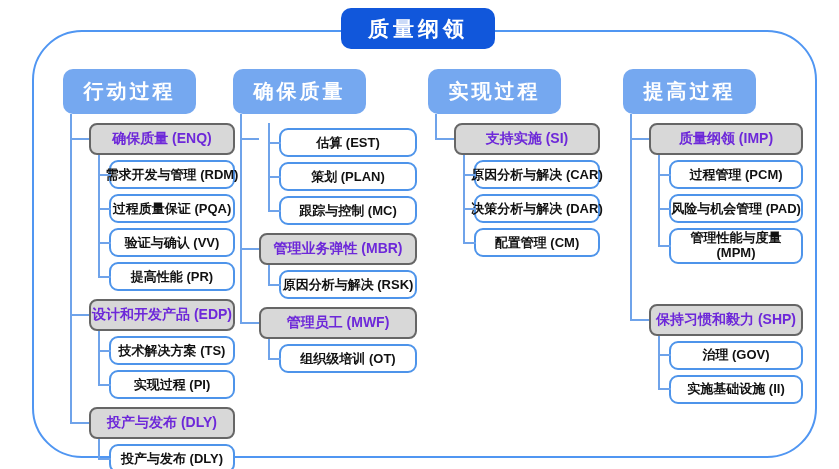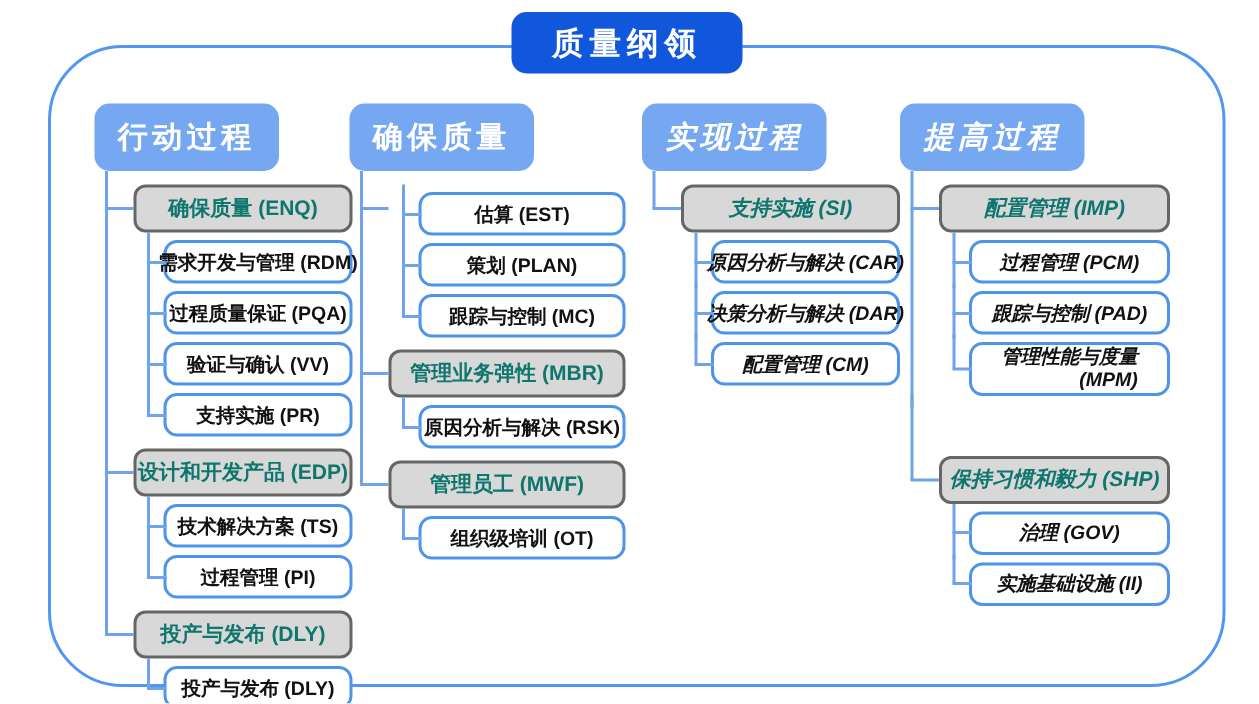--- a/index.html
+++ b/index.html
@@ -15,24 +15,24 @@
   
   #title{
     position:absolute;left:341px;top:8px;width:154px;height:41px;z-index:3;
     background:var(--title-bg,#1157db);border-radius:10px;
     display:flex;align-items:center;justify-content:center;
     color:#fff;font-size:21px;font-weight:bold;letter-spacing:4px;
   }
   .col{position:absolute;top:69px;}
   .col1{left:63px;width:172px;}
   .col2{left:233px;width:184px;}
-  .col3{left:428px;width:172px;font-style:italic;}
-  .col4{left:600px;width:180px;font-style:italic;}
+  .col3{left:428px;width:172px;}
+  .col4{left:623px;width:180px;}
   .header{
-    width:123px;height:45px;border-radius:10px;
+    width:133px;height:45px;border-radius:10px;
     background:var(--header-bg,#75a8f0);
     display:flex;align-items:center;justify-content:center;
     color:#fff;font-size:20px;font-weight:bold;letter-spacing:3px;
   }
   .groups{
     position:relative;margin-left:26px;padding-top:9px;
     display:flex;flex-direction:column;gap:8px;
   }
   .group{position:relative;}
   
@@ -45,34 +45,34 @@
     content:'';position:absolute;left:-19px;top:-9px;width:2px;
     height:calc(100% + 17px);background:var(--connector,#6fa3ea);
   }
   .group:last-child::after{height:25px;}
   .group.gap-lg{margin-top:32px;}
   .group.gap-lg::after{top:-41px;height:57px;}
   .gbox{
     height:28px;background:var(--group-bg,#d8d8d8);
     border:2px solid var(--group-border,#666);border-radius:8px;
     display:flex;align-items:center;justify-content:center;
-    font-size:14px;font-weight:bold;white-space:nowrap;color:#0f766e;
+    font-size:14px;font-weight:bold;white-space:nowrap;color:#6d28d9;
   }
   .children{
     position:relative;margin-left:20px;margin-top:5px;
     display:flex;flex-direction:column;gap:5px;
   }
   .child{
     position:relative;min-height:23px;background:#fff;
     border:2px solid var(--child-border,#4e94ea);border-radius:9px;
     display:flex;align-items:center;justify-content:center;
     font-size:13px;font-weight:bold;white-space:nowrap;color:#111;
     padding:1px 2px;
   }
-  .child.two-line{white-space:pre-line;text-align:right;line-height:1.15;}
+  .child.two-line{white-space:pre-line;text-align:center;line-height:1.15;}
   .child::before{
     content:'';position:absolute;left:-13px;top:50%;margin-top:-1px;
     width:13px;height:2px;background:var(--connector,#6fa3ea);
   }
   .child::after{
     content:'';position:absolute;left:-13px;top:-7px;width:2px;
     height:calc(50% + 7px);background:var(--connector,#6fa3ea);
   }
   .child:not(:last-child)::after{height:calc(100% + 12px);}
 </style>
@@ -85,28 +85,28 @@
 
   <div class="col col1">
     <div class="header">行动过程</div>
     <div class="groups">
       <div class="group">
         <div class="gbox">确保质量 (ENQ)</div>
         <div class="children">
           <div class="child">需求开发与管理 (RDM)</div>
           <div class="child">过程质量保证 (PQA)</div>
           <div class="child">验证与确认 (VV)</div>
-          <div class="child">支持实施 (PR)</div>
+          <div class="child">提高性能 (PR)</div>
         </div>
       </div>
       <div class="group">
         <div class="gbox">设计和开发产品 (EDP)</div>
         <div class="children">
           <div class="child">技术解决方案 (TS)</div>
-          <div class="child">过程管理 (PI)</div>
+          <div class="child">实现过程 (PI)</div>
         </div>
       </div>
       <div class="group">
         <div class="gbox">投产与发布 (DLY)</div>
         <div class="children">
           <div class="child">投产与发布 (DLY)</div>
         </div>
       </div>
     </div>
   </div>
@@ -147,24 +147,24 @@
           <div class="child">配置管理 (CM)</div>
         </div>
       </div>
     </div>
   </div>
 
   <div class="col col4">
     <div class="header">提高过程</div>
     <div class="groups">
       <div class="group">
-        <div class="gbox">配置管理 (IMP)</div>
+        <div class="gbox">质量纲领 (IMP)</div>
         <div class="children">
           <div class="child">过程管理 (PCM)</div>
-          <div class="child">跟踪与控制 (PAD)</div>
+          <div class="child">风险与机会管理 (PAD)</div>
           <div class="child two-line">管理性能与度量
 (MPM)</div>
         </div>
       </div>
       <div class="group gap-lg">
         <div class="gbox">保持习惯和毅力 (SHP)</div>
         <div class="children">
           <div class="child">治理 (GOV)</div>
           <div class="child">实施基础设施 (II)</div>
         </div>

